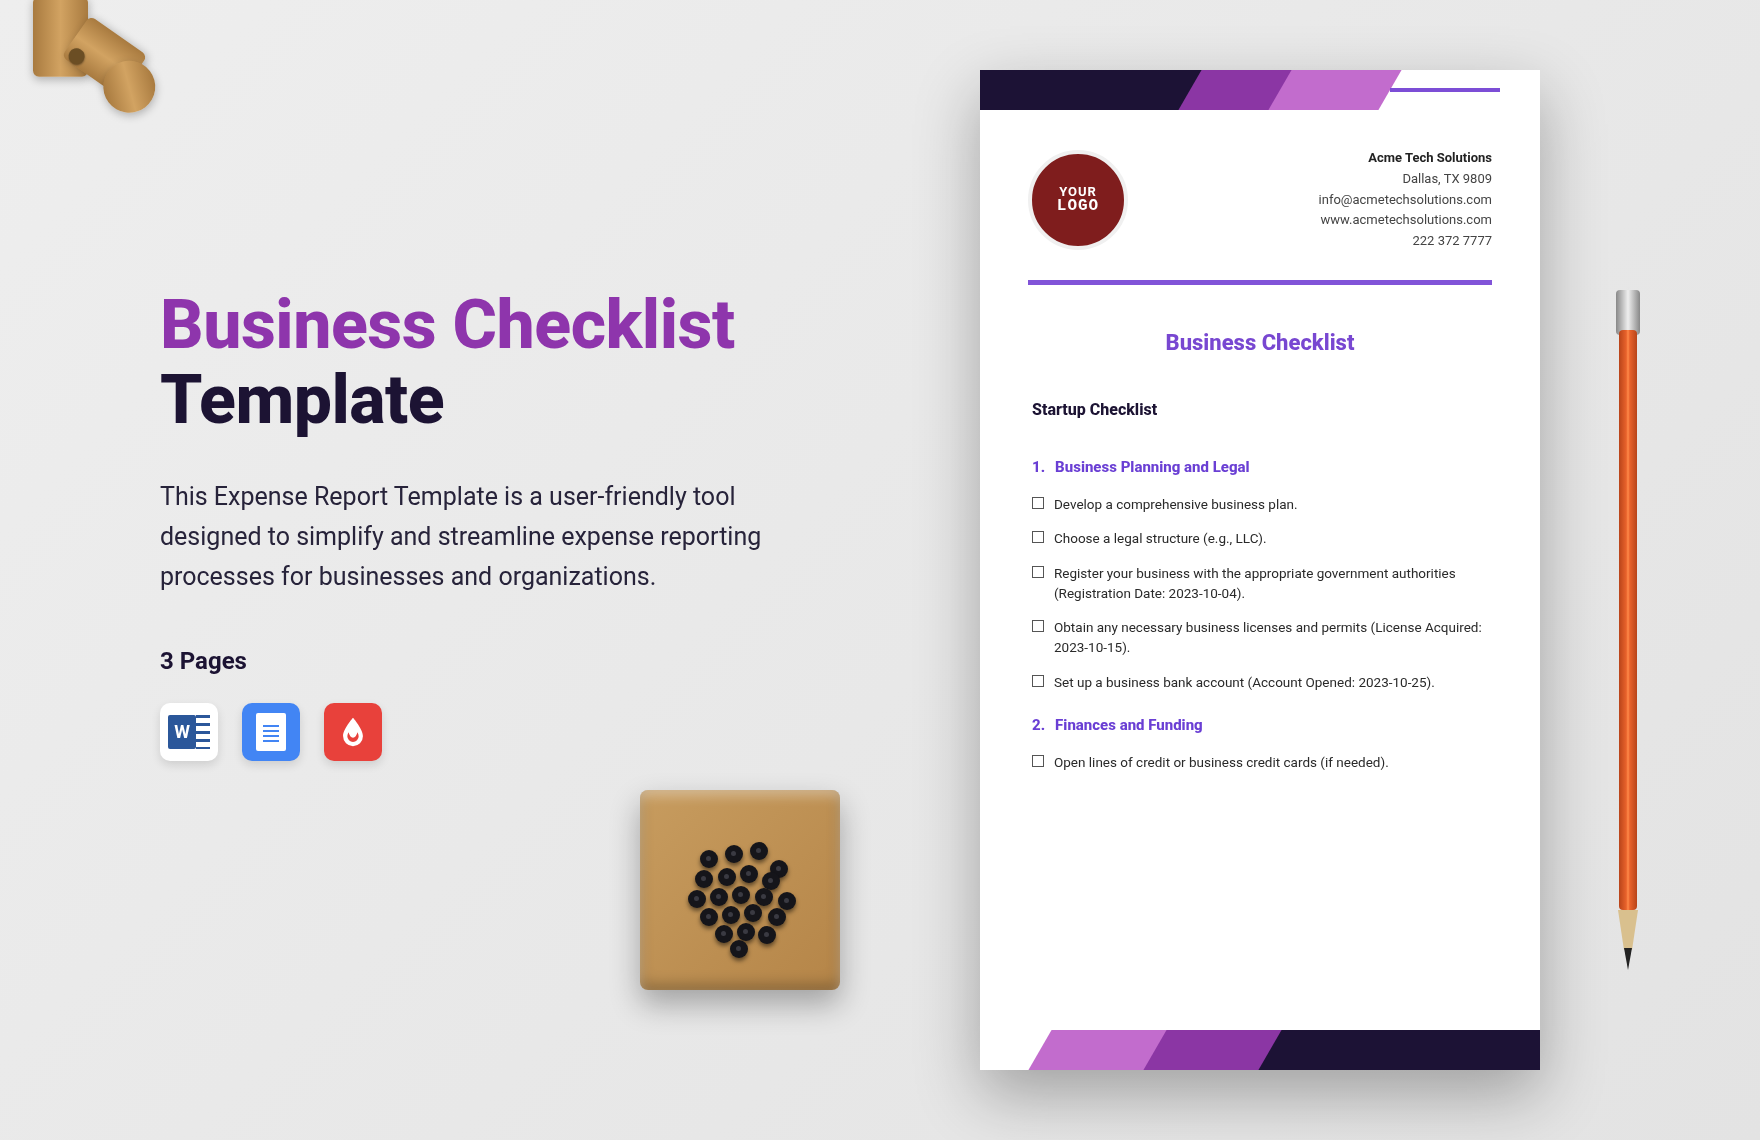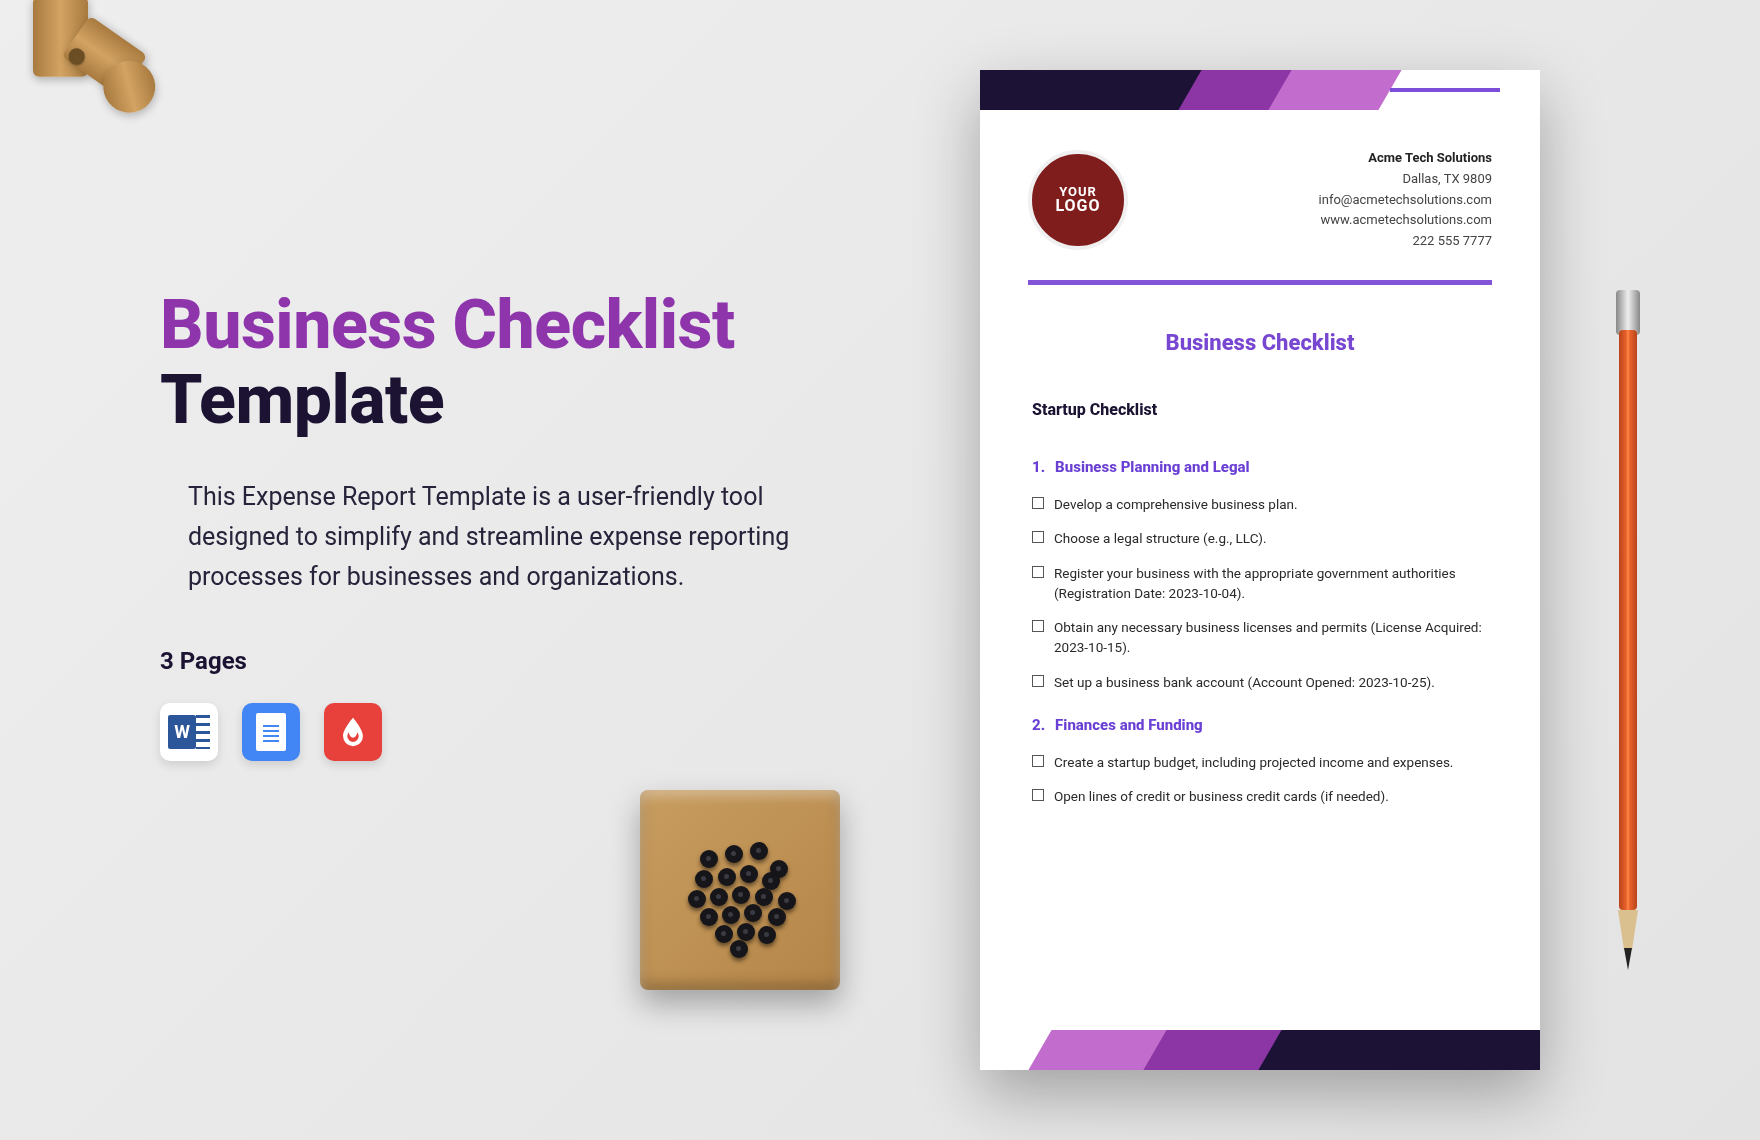--- a/index.html
+++ b/index.html
@@ -55,21 +55,20 @@
     line-height: 1.05;
     margin-top: 4px;
     letter-spacing: -0.5px;
   }
   .desc {
     margin-top: 40px;
     font-size: 25px;
     color: #27233a;
     line-height: 1.6;
     max-width: 620px;
-    margin-left: 28px;
   }
   .pages {
     margin-top: 50px;
     font-size: 24px;
     font-weight: 700;
     color: #1c1333;
   }
   .icon-row {
     margin-top: 28px;
     display: flex;
@@ -142,21 +141,21 @@
 
   .doc-logo {
     position:absolute; top:80px; left:48px;
     width:100px; height:100px; border-radius:50%;
     background:#7f1d1d; color:#fff;
     display:flex; flex-direction:column; align-items:center; justify-content:center;
     font-weight:700; line-height:1.05;
     border: 4px solid #f0f0f0;
   }
   .doc-logo .l1 { font-size:13px; letter-spacing:1px; }
-  .doc-logo .l2 { font-size:16px; letter-spacing:1px; }
+  .doc-logo .l2 { font-size:16px; letter-spacing:1px;font-family:Liberation Mono, monospace; }
 
   .doc-company {
     position:absolute; top:78px; right:48px;
     text-align:right; font-size:13px; color:#444; line-height:1.6;
   }
   .doc-company div:first-child { font-weight:700; color:#222; }
 
   .doc-rule {
     position:absolute; top:210px; left:48px; right:48px; height:5px;
     background:#8154d8;
@@ -296,21 +295,21 @@
     </div>
     <div class="doc-logo">
       <span class="l1">YOUR</span>
       <span class="l2">LOGO</span>
     </div>
     <div class="doc-company">
       <div>Acme Tech Solutions</div>
       <div>Dallas, TX 9809</div>
       <div>info@acmetechsolutions.com</div>
       <div>www.acmetechsolutions.com</div>
-      <div>222 555 7777</div>
+      <div>222 372 7777</div>
     </div>
     <div class="doc-rule"></div>
     <div class="doc-title">Business Checklist</div>
     <div class="doc-subtitle">Startup Checklist</div>
 
     <div class="doc-body">
 
       <div class="section-h">
         <span>1.</span>
         <span>Business Planning and Legal</span>
@@ -335,24 +334,20 @@
           <span class="box"></span>
           <span>Set up a business bank account (Account Opened: 2023-10-25).</span>
         </div>
 
       <div class="section-h" style="margin-top:24px">
         <span>2.</span>
         <span>Finances and Funding</span>
       </div>
       <div class="item-row">
           <span class="box"></span>
-          <span>Create a startup budget, including projected income and expenses.</span>
-        </div>
-      <div class="item-row">
-          <span class="box"></span>
           <span>Open lines of credit or business credit cards (if needed).</span>
         </div>
     </div>
 
     <div class="doc-footer-band">
       <div class="fband-a"></div>
         <div class="fband-b"></div>
         <div class="fband-c"></div>
     </div>
   </div>

